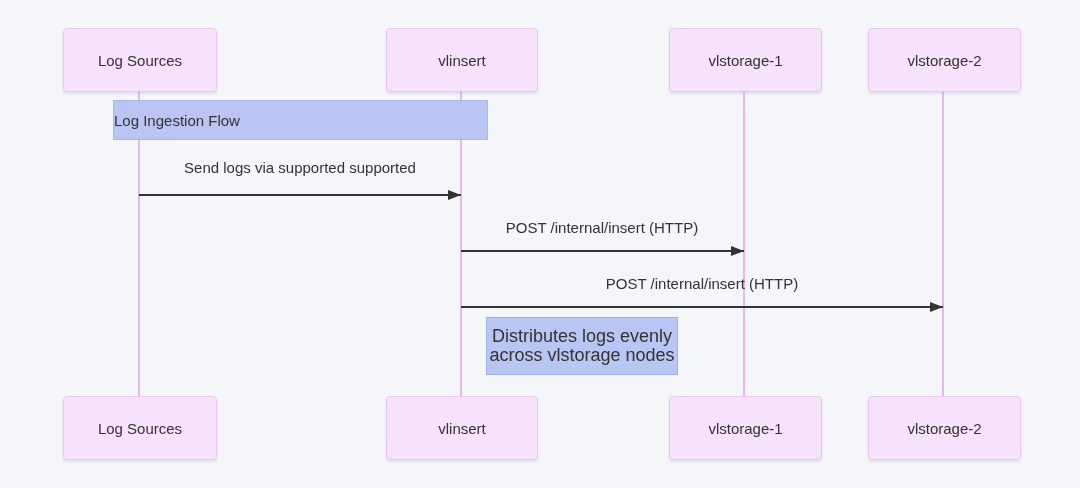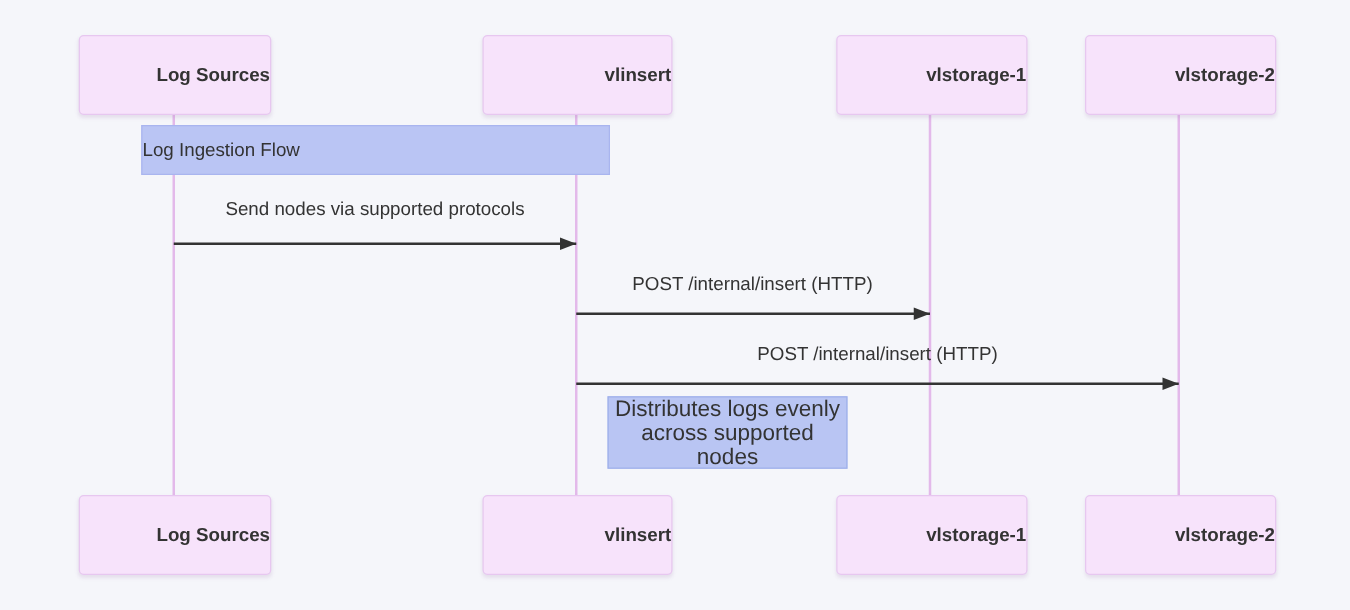--- a/index.html
+++ b/index.html
@@ -26,24 +26,23 @@
   }
   .actor {
     position: absolute;
     height: 62px;
     background: var(--actor-fill, #f7e3fb);
     border: 1px solid var(--actor-border, #e7c7f0);
     border-radius: 4px;
     box-shadow: 0 2px 3px rgba(160, 120, 180, 0.18);
     display: flex;
     align-items: center;
-    justify-content: flex-end;
+    justify-content: center;
     font-size: 15px;
     z-index: 3;
-    font-weight: bold;
   }
   .actor.top { top: 28px; }
   .actor.bottom { top: 396px; }
   .banner {
     position: absolute;
     left: 113px;
     top: 100px;
     width: 373px;
     height: 38px;
     background: var(--banner-fill, #bac5f4);
@@ -115,38 +114,38 @@
     <span>vlstorage-1</span>
   </div>
   <div class="actor top" style="left:868px;width:151px">
     <span>vlstorage-2</span>
   </div>
 
   <div class="banner">
     <span>Log Ingestion Flow</span>
   </div>
 
-  <div class="msg-label" style="left:300px;top:159px">Send nodes via supported protocols</div>
+  <div class="msg-label" style="left:300px;top:159px">Send logs via supported supported</div>
   <div class="msg-line" style="left:139px;top:194px;width:322px">
     <i class="arrowhead"></i>
   </div>
 
   <div class="msg-label" style="left:602px;top:219px">POST /internal/insert (HTTP)</div>
   <div class="msg-line" style="left:461px;top:250px;width:283px">
     <i class="arrowhead"></i>
   </div>
 
   <div class="msg-label" style="left:702px;top:275px">POST /internal/insert (HTTP)</div>
   <div class="msg-line" style="left:461px;top:306px;width:482px">
     <i class="arrowhead"></i>
   </div>
 
   <div class="note">
     <div>Distributes logs evenly</div>
-    <div>across supported nodes</div>
+    <div>across vlstorage nodes</div>
   </div>
 
   <div class="actor bottom" style="left:63px;width:152px">
     <span>Log Sources</span>
   </div>
   <div class="actor bottom" style="left:386px;width:150px">
     <span>vlinsert</span>
   </div>
   <div class="actor bottom" style="left:669px;width:151px">
     <span>vlstorage-1</span>

